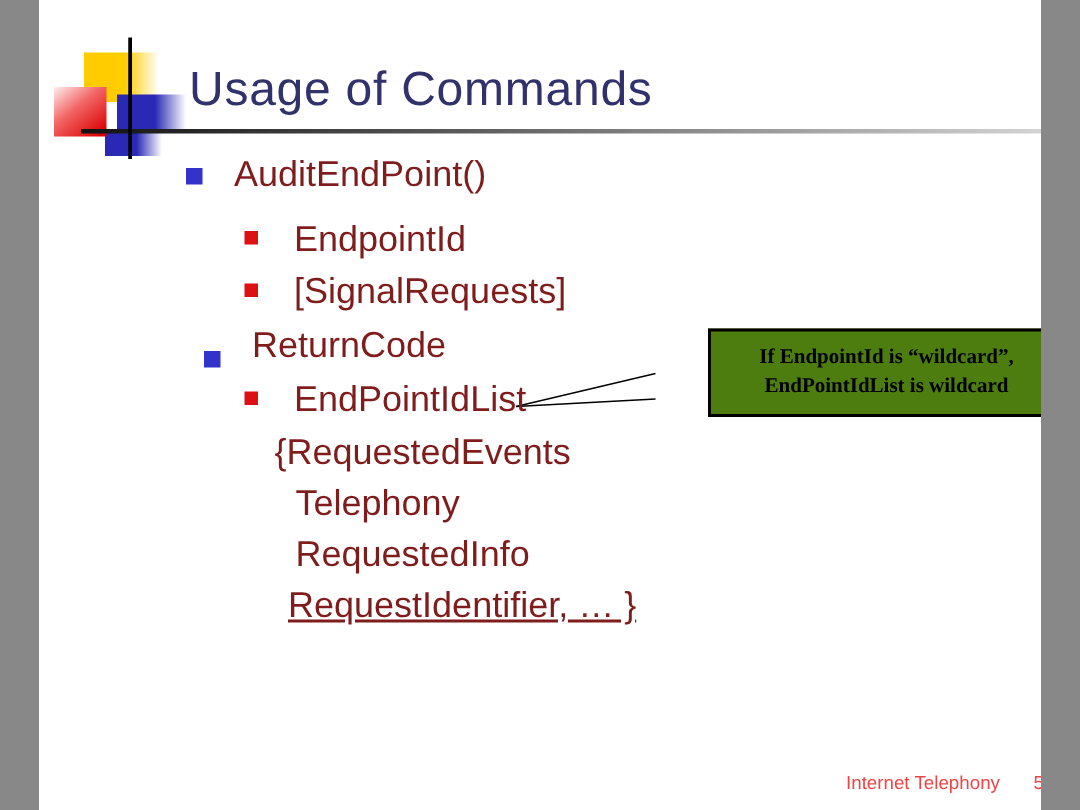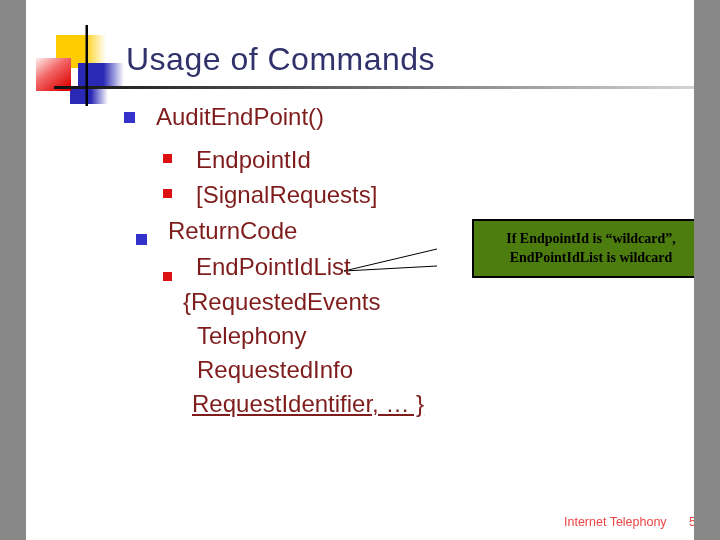--- a/index.html
+++ b/index.html
@@ -113,21 +113,21 @@
   <div class="row l2" style="left:137px; top:181px;">
     <span class="bullet-sq"></span>
     <span>[SignalRequests]</span>
   </div>
 
   <div class="row l1" style="left:110px; top:217px;align-items:flex-end;">
     <span class="bullet-sq"></span>
     <span>ReturnCode</span>
   </div>
 
-  <div class="row l2" style="left:137px; top:253px;align-items:flex-end;">
+  <div class="row l2" style="left:137px; top:253px;">
     <span class="bullet-sq"></span>
     <span>EndPointIdList</span>
   </div>
 
   <div class="row l2" style="left:157px; top:288px;align-items:flex-end;">
     <span>{RequestedEvents</span>
   </div>
 
   <div class="row l2" style="left:171px; top:322px;">
     <span>Telephony</span>

